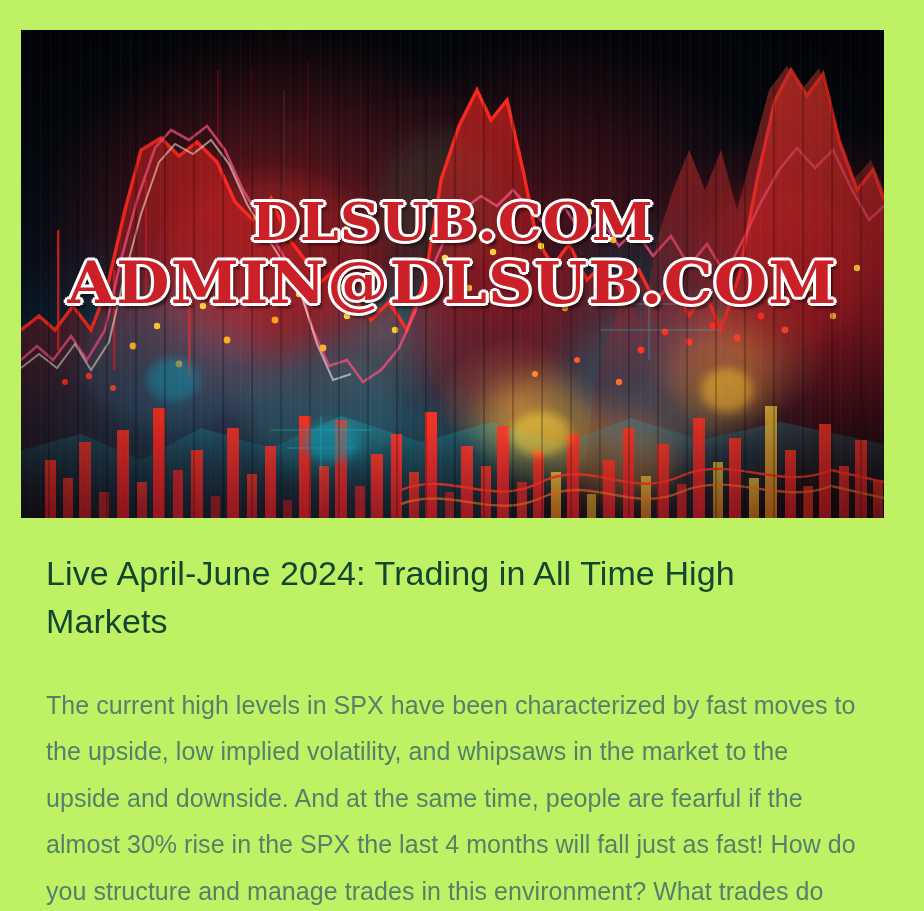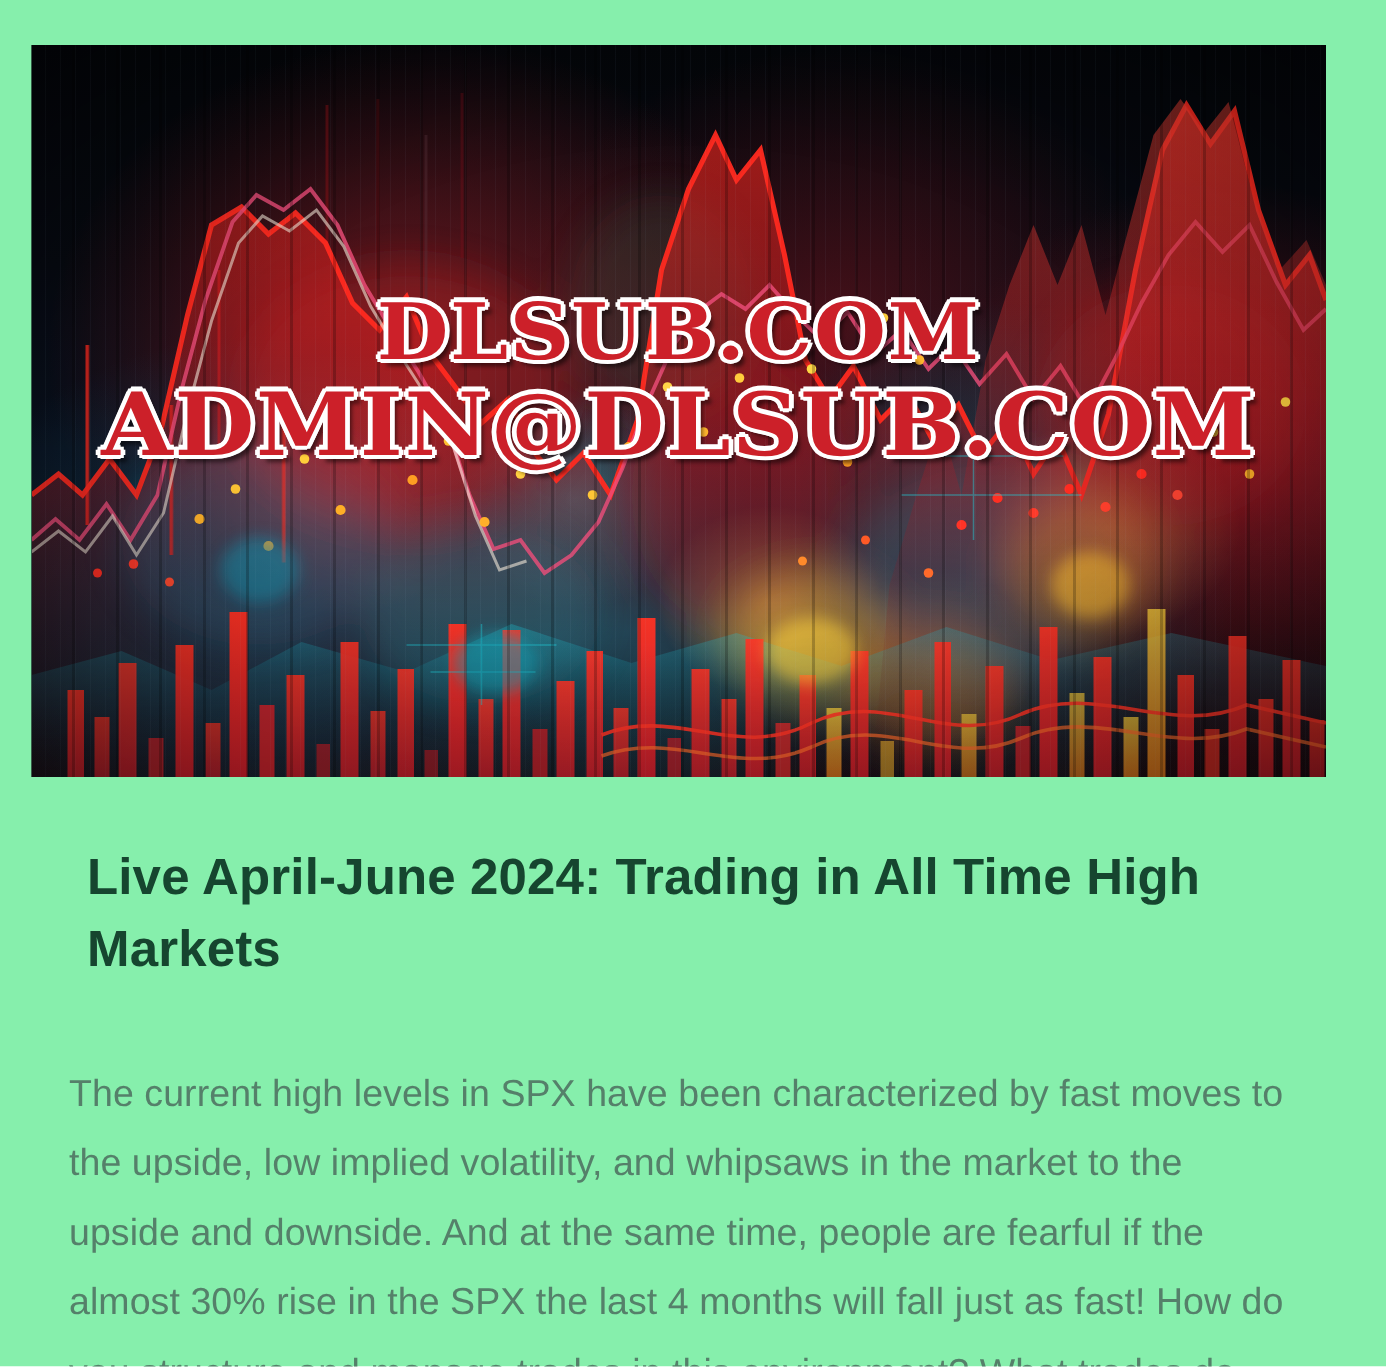--- a/index.html
+++ b/index.html
@@ -12,21 +12,21 @@
     height: 911px;
     overflow: hidden;
     font-family: "Liberation Sans", sans-serif;
     -webkit-font-smoothing: antialiased;
   }
 
   .page {
     position: relative;
     width: 924px;
     height: 911px;
-    background: #86efac;
+    background: #bef264;
   }
 
   
   .hero-wrap {
     position: absolute;
     left: 21px;
     top: 30px;
     width: 863px;
     height: 488px;
     overflow: hidden;
@@ -130,23 +130,23 @@
 
   
   .content {
     position: absolute;
     left: 46px;
     top: 549px;
     width: 812px;
   }
 
   .post-title {
-    margin: 12px;
+    margin: 0;
     font-family: "Liberation Sans", sans-serif;
-    font-weight: 700;
+    font-weight: 400;
     font-size: 34px;
     line-height: 1.42;
     color: #16452f;
     letter-spacing: 0.1px;
   }
 
   .post-excerpt {
     margin: 0;
     padding-top: 36px;
     font-family: "Liberation Sans", sans-serif;

